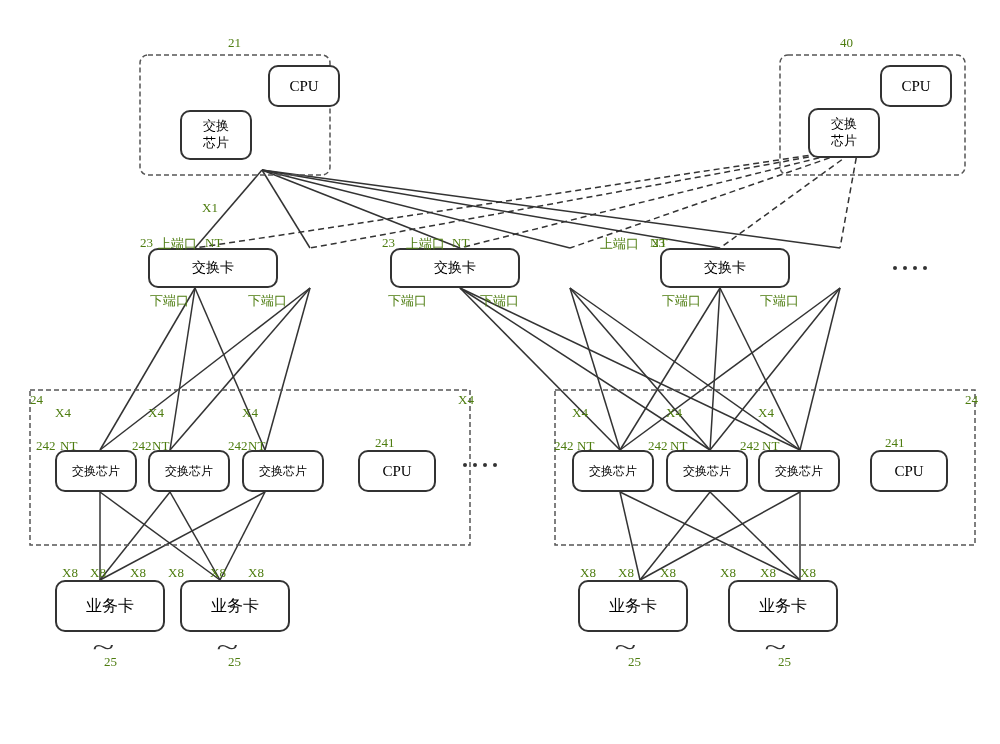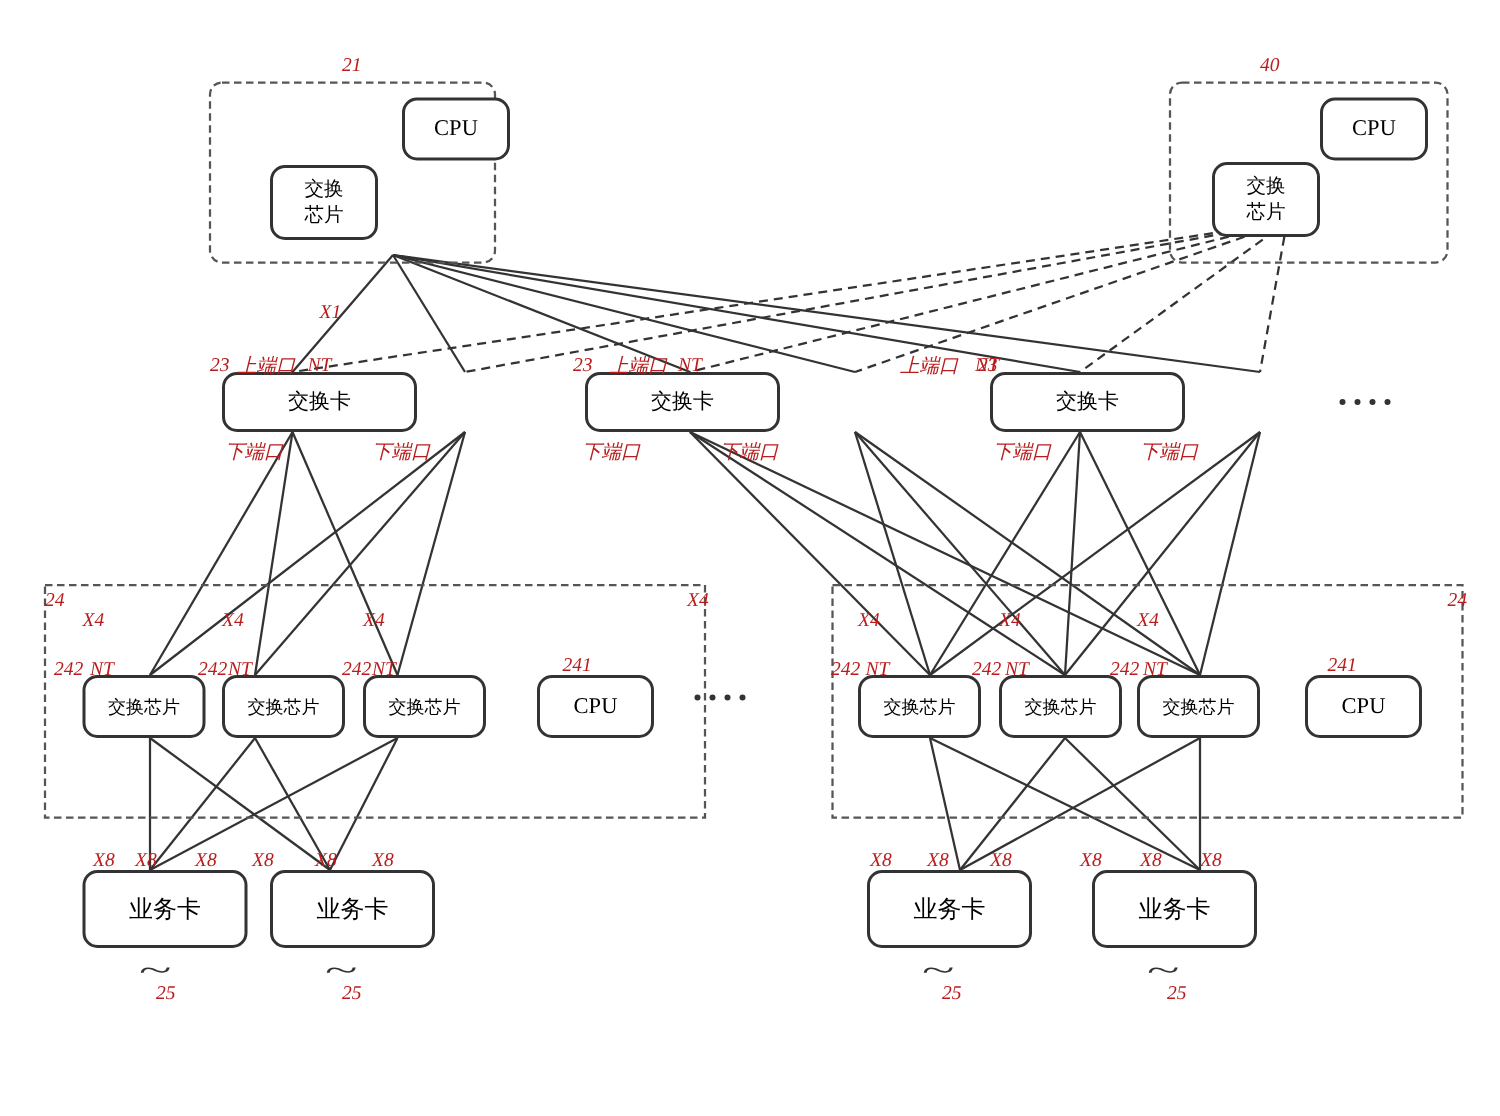--- a/index.html
+++ b/index.html
@@ -24,23 +24,22 @@
       display: flex;
       align-items: center;
       justify-content: center;
       font-size: 14px;
       font-weight: normal;
       text-align: center;
     }
     .label {
       position: absolute;
       font-size: 13px;
-      color: #b91c1c;
+      color: #4d7c0f;
       white-space: nowrap;
-      font-style: italic;
     }
     svg.lines {
       position: absolute;
       top: 0; left: 0;
       width: 1000px;
       height: 744px;
       pointer-events: none;
     }
   </style>
 </head>
@@ -204,21 +203,21 @@
   <span class="label" style="left:670px;top:438px;">NT</span>
   <span class="label" style="left:762px;top:438px;">NT</span>
 
   <span class="label" style="left:150px;top:292px;">下端口</span>
   <span class="label" style="left:248px;top:292px;">下端口</span>
   <span class="label" style="left:388px;top:292px;">下端口</span>
   <span class="label" style="left:480px;top:292px;">下端口</span>
   <span class="label" style="left:662px;top:292px;">下端口</span>
   <span class="label" style="left:760px;top:292px;">下端口</span>
 
-  <span class="label" style="left:213px;top:200px;">X1</span>
+  <span class="label" style="left:202px;top:200px;">X1</span>
 
   <span class="label" style="left:458px;top:392px;">X4</span>
   <span class="label" style="left:55px;top:405px;">X4</span>
   <span class="label" style="left:148px;top:405px;">X4</span>
   <span class="label" style="left:242px;top:405px;">X4</span>
   <span class="label" style="left:572px;top:405px;">X4</span>
   <span class="label" style="left:666px;top:405px;">X4</span>
   <span class="label" style="left:758px;top:405px;">X4</span>
 
   <span class="label" style="left:62px;top:565px;">X8</span>

